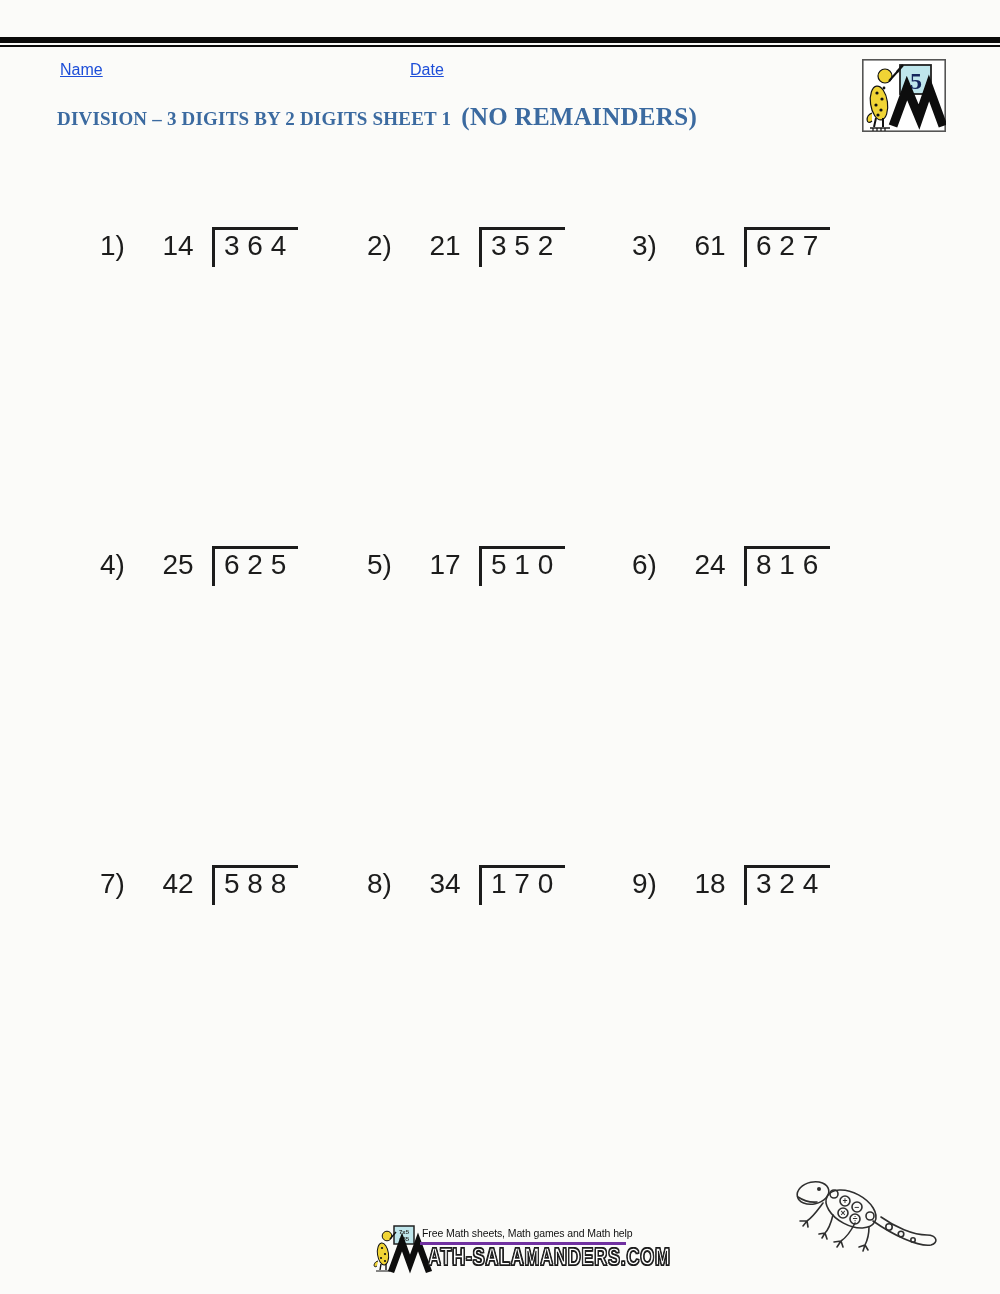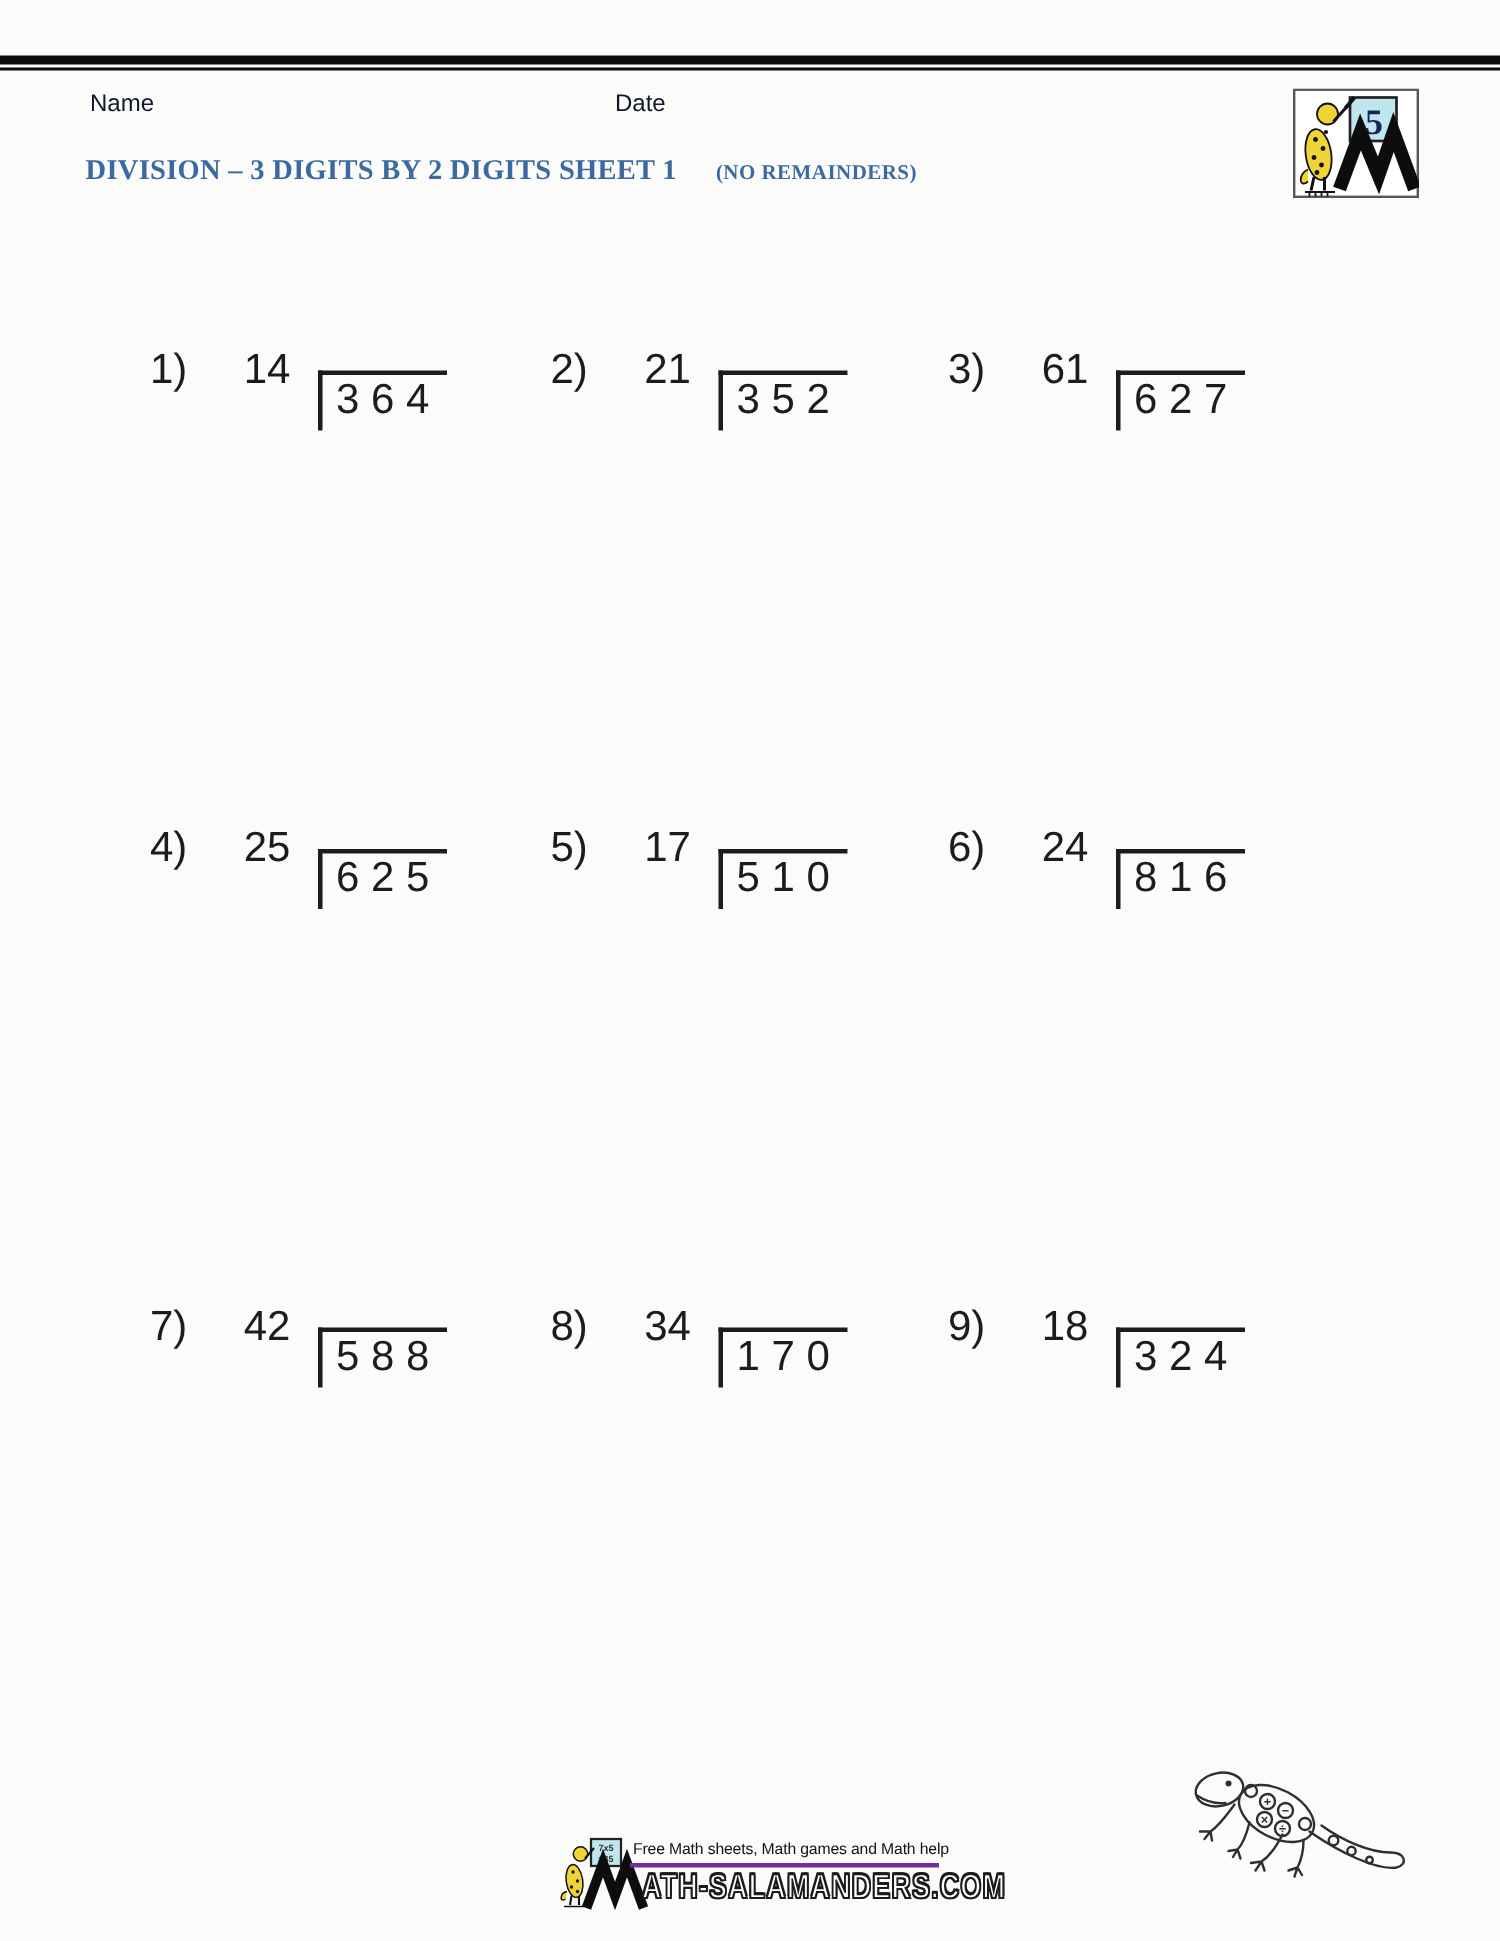--- a/index.html
+++ b/index.html
@@ -7,38 +7,38 @@
     position:relative; width:1000px; height:1294px;
     background:#fbfbf9; overflow:hidden;
     font-family:"Liberation Sans", sans-serif; color:#161616;
   }
   .abs { position:absolute; }
 
   
   .rule-thick { left:0; top:37px; width:1000px; height:6px; background:#0b0b0b; }
   .rule-thin  { left:0; top:45px; width:1000px; height:2px; background:#0b0b0b; }
 
-  .field-label { top:61px; font-size:16px; color:#0f172a; }
+  .field-label { top:61px; font-size:16px; color:#1d4ed8;text-decoration:underline; }
 
   
   .title { left:57px; top:103px; white-space:nowrap; color:#3b6aa0;
            font-family:"Liberation Serif", serif; font-weight:600; }
   .title-main { font-size:19px; letter-spacing:0.2px; }
-  .title-suffix { font-size:14px; margin-left:22px; letter-spacing:0.3px; }
+  .title-suffix { font-size:25px; margin-left:6px; letter-spacing:0.3px; }
 
   .instruction { left:57px; top:153px; font-size:21px; color:#141414; white-space:nowrap; }
 
   
   .prob-row { position:absolute; left:0; width:1000px; height:60px; }
   .prob { position:absolute; top:0; display:flex; align-items:flex-start;
           font-size:28px; line-height:1; color:#1c1c1c; }
   .plabel { width:54px; padding-top:5px; }
   .divisor { min-width:48px; text-align:center; margin-right:10px; padding-top:5px; }
   .dividend { display:inline-block; border-top:3px solid #1c1c1c; border-left:3px solid #1c1c1c;
-              padding:2px 12px 7px 9px; white-space:pre;margin-top:20px; }
+              padding:2px 12px 7px 9px; white-space:pre; }
 
   
   .logo-box { left:862px; top:59px; width:84px; height:73px; }
 
   
   .footer { left:372px; top:1222px; width:300px; height:52px; }
   .footer-svg { position:absolute; left:0; top:2px; }
   .tagline { position:absolute; left:50px; top:5px; font-size:10.5px; font-weight:400;
              color:#111; letter-spacing:-0.1px; white-space:nowrap; }
   .purple-rule { position:absolute; left:48px; top:20px; width:206px; height:3px; background:#7030a0; }

